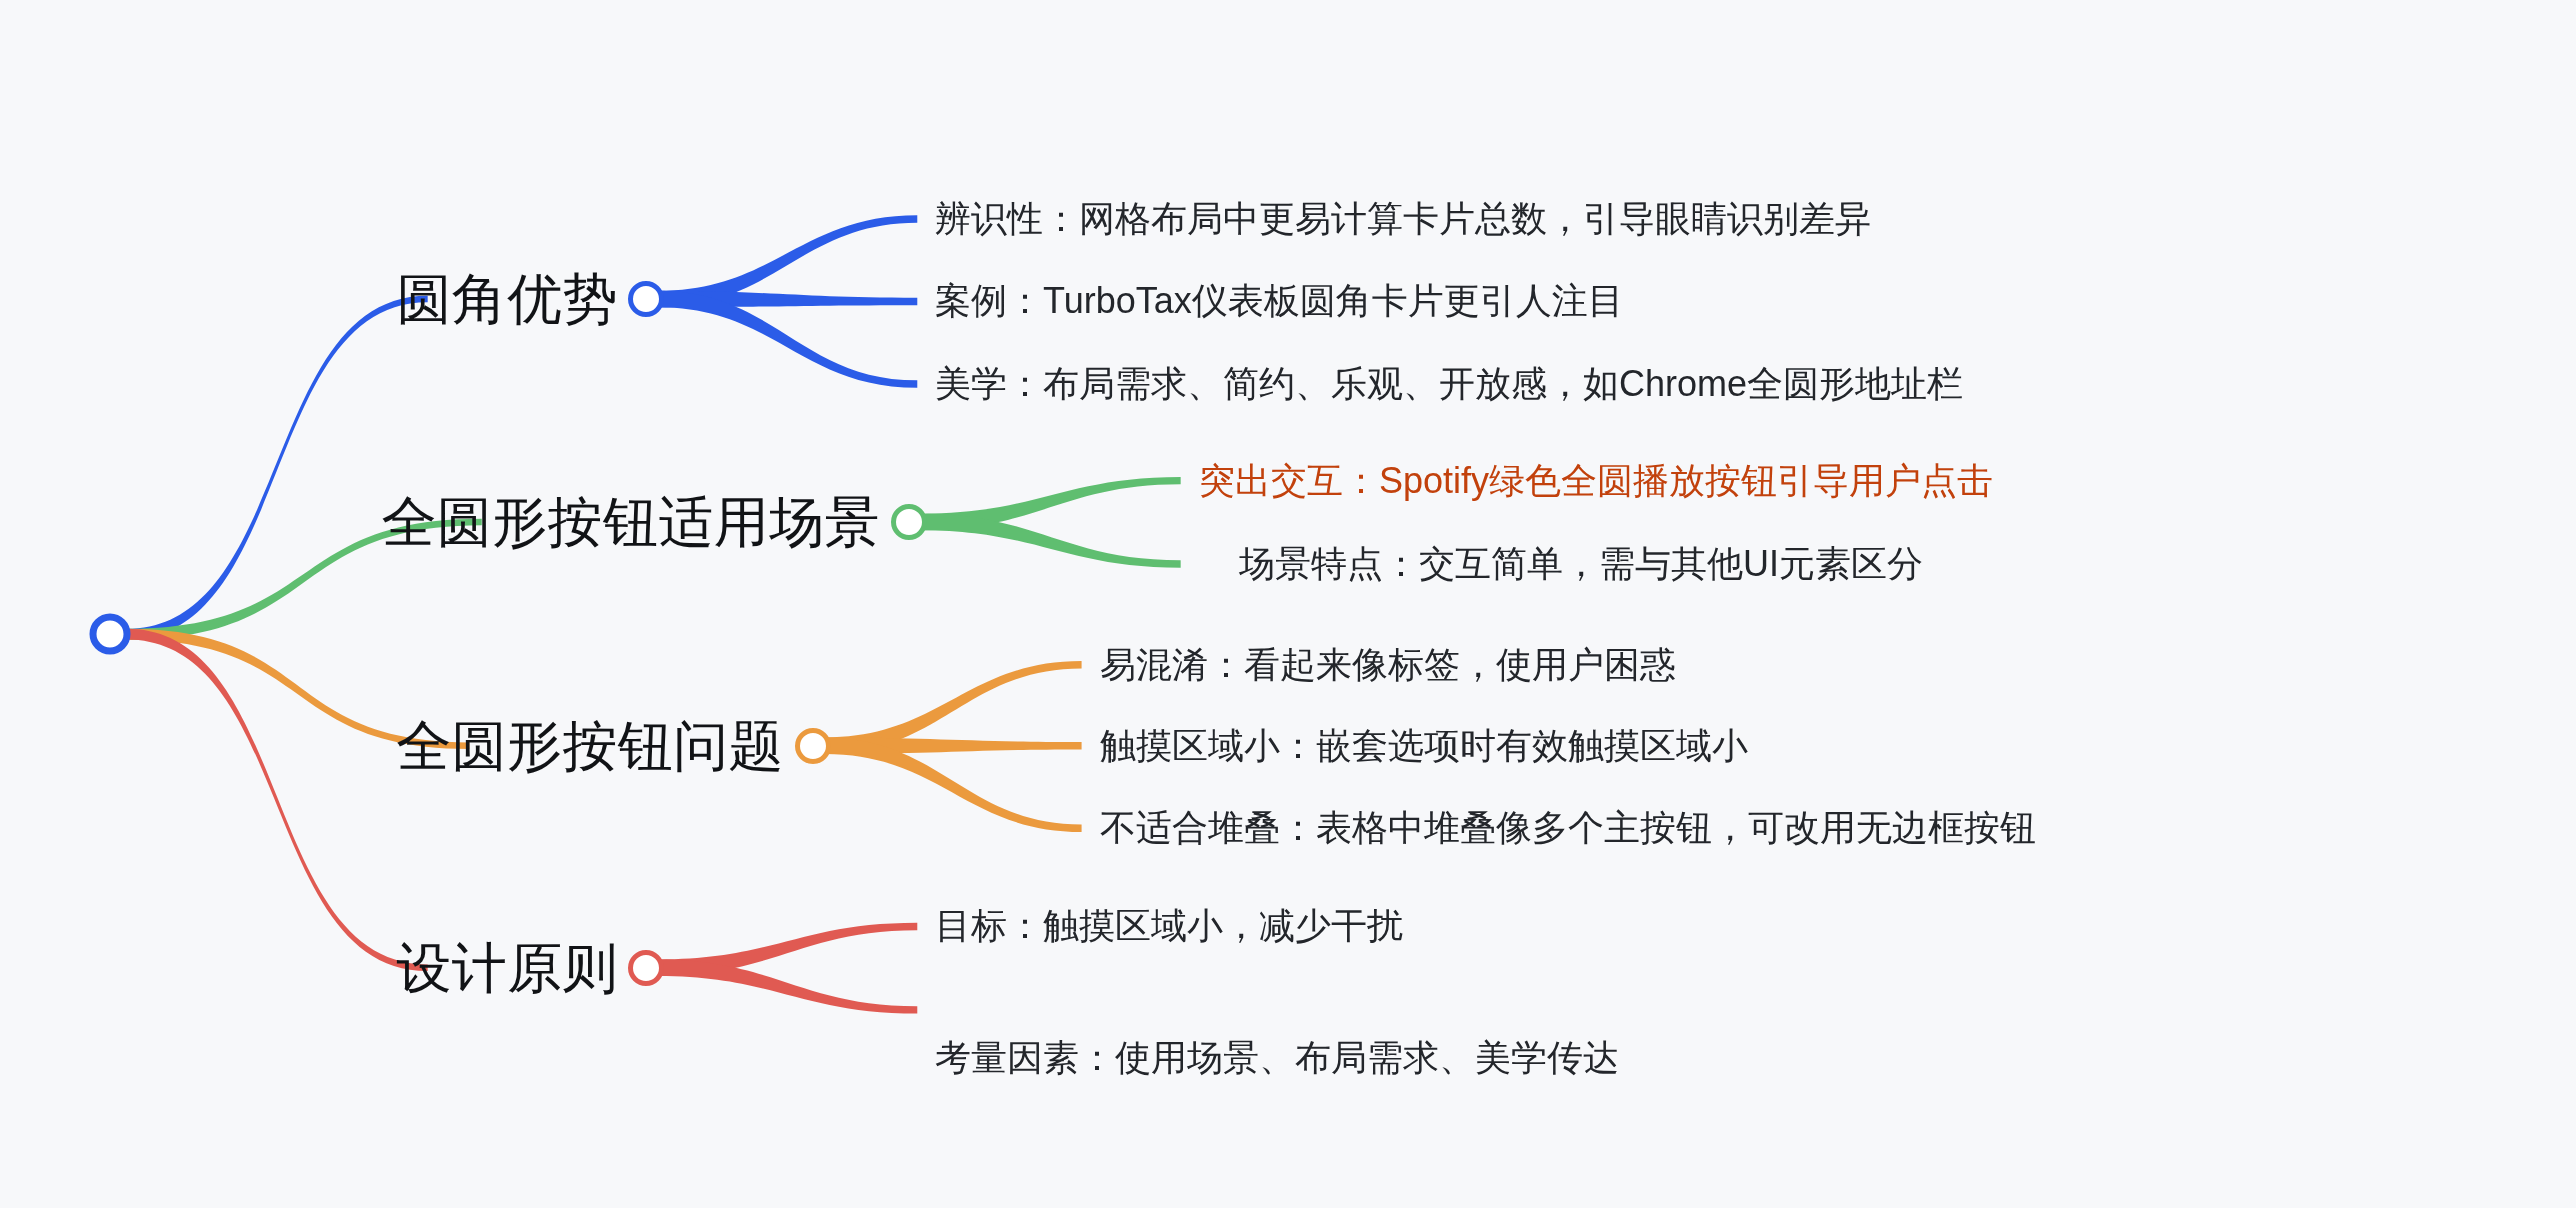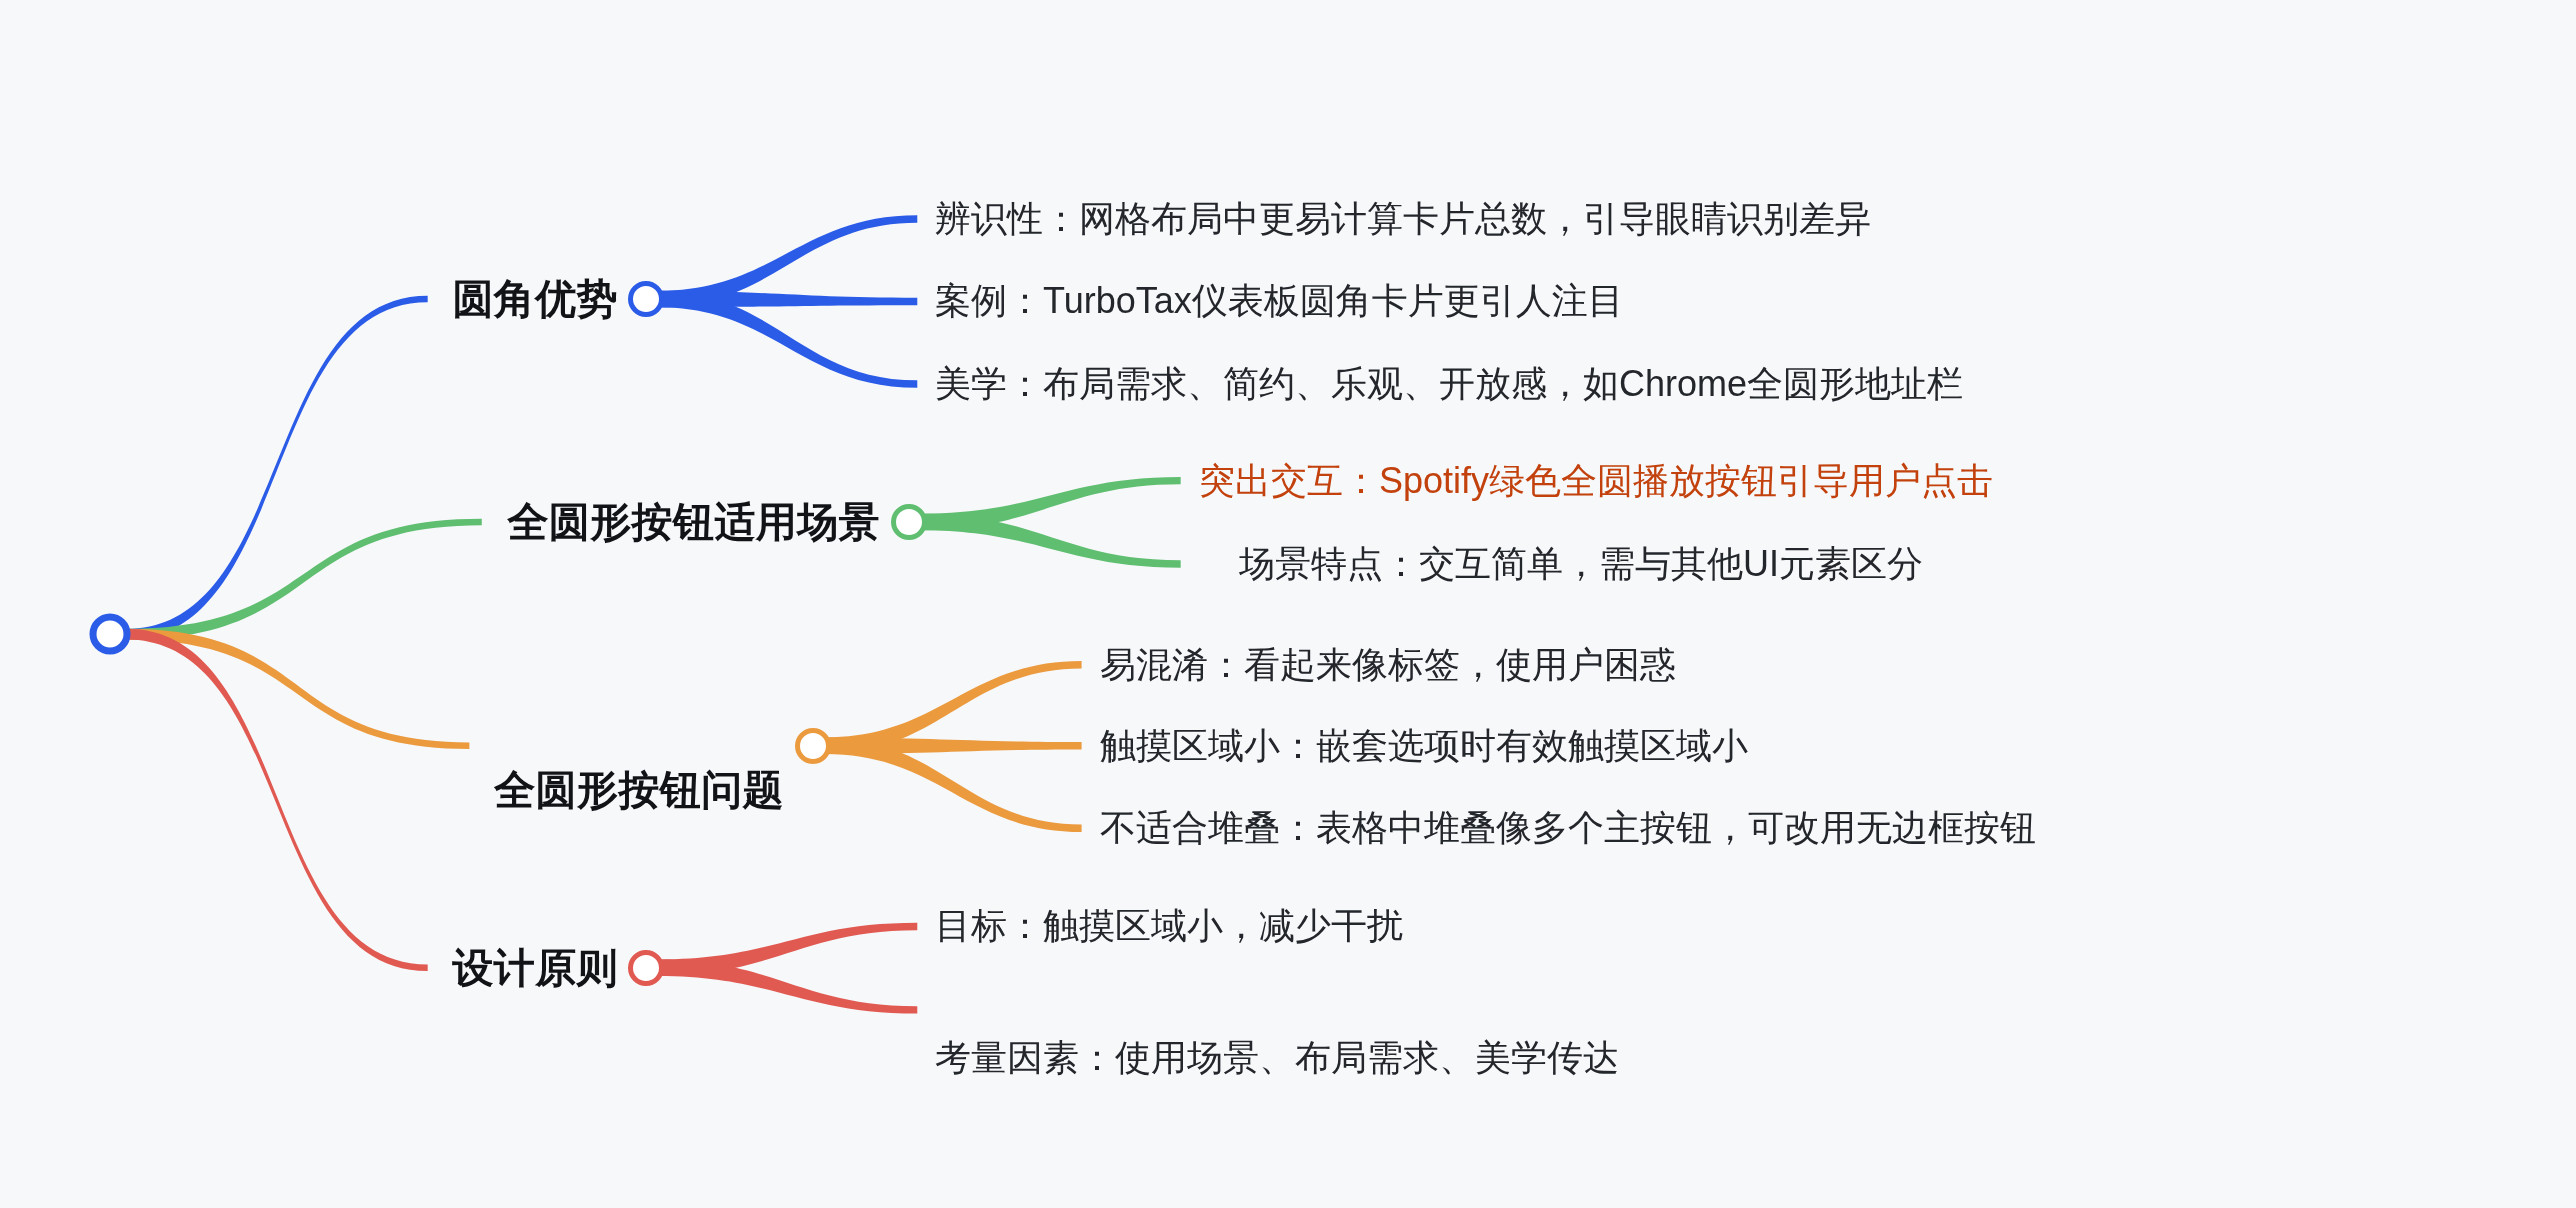--- a/index.html
+++ b/index.html
@@ -27,22 +27,22 @@
     height: 1209px;
     pointer-events: none;
   }
   .node-label {
     position: absolute;
     white-space: nowrap;
     color: #111316;
     line-height: 1;
   }
   .branch-label {
-    font-size: 41px;
-    font-weight: bold;
+    font-size: 55px;
+    font-weight: normal;
     letter-spacing: 0.4px;
     transform: translateY(-50%);
   }
   .leaf-label {
     font-size: 36px;
     font-weight: normal;
     color: #23262B;
     transform: translateY(-50%);
     text-align: left;
   }
@@ -91,21 +91,21 @@
       <div class="node-dot branch-dot" style="left: 646px; top: 299px; border-color: rgb(43, 92, 232);"></div>
       <div class="node-label branch-label" style="right: 1958px; top: 299px; color: rgb(17, 19, 22);">圆角优势</div>
       <div class="node-label leaf-label" style="left: 935px; top: 219px; color: rgb(35, 38, 43);">辨识性：网格布局中更易计算卡片总数，引导眼睛识别差异</div>
       <div class="node-label leaf-label" style="left: 935px; top: 301px; color: rgb(35, 38, 43);">案例：TurboTax仪表板圆角卡片更引人注目</div>
       <div class="node-label leaf-label" style="left: 935px; top: 384px; color: rgb(35, 38, 43);">美学：布局需求、简约、乐观、开放感，如Chrome全圆形地址栏</div>
       <div class="node-dot branch-dot" style="left: 909px; top: 522px; border-color: rgb(95, 190, 112);"></div>
       <div class="node-label branch-label" style="right: 1696px; top: 522px; color: rgb(17, 19, 22);">全圆形按钮适用场景</div>
       <div class="node-label leaf-label" style="left: 1199px; top: 481px; color: #c2410c;">突出交互：Spotify绿色全圆播放按钮引导用户点击</div>
       <div class="node-label leaf-label" style="left: 1199px; top: 564px; color: rgb(35, 38, 43); margin-left: 40px;">场景特点：交互简单，需与其他UI元素区分</div>
       <div class="node-dot branch-dot" style="left: 813px; top: 746px; border-color: rgb(235, 154, 62);"></div>
-      <div class="node-label branch-label" style="right: 1792px; top: 746px; color: rgb(17, 19, 22); margin-top: 44px;">全圆形按钮问题</div>
+      <div class="node-label branch-label" style="right: 1792px; top: 746px; color: rgb(17, 19, 22);">全圆形按钮问题</div>
       <div class="node-label leaf-label" style="left: 1100px; top: 665px; color: rgb(35, 38, 43);">易混淆：看起来像标签，使用户困惑</div>
       <div class="node-label leaf-label" style="left: 1100px; top: 746px; color: rgb(35, 38, 43);">触摸区域小：嵌套选项时有效触摸区域小</div>
       <div class="node-label leaf-label" style="left: 1100px; top: 828px; color: rgb(35, 38, 43);">不适合堆叠：表格中堆叠像多个主按钮，可改用无边框按钮</div>
       <div class="node-dot branch-dot" style="left: 646px; top: 968px; border-color: rgb(224, 90, 82);"></div>
       <div class="node-label branch-label" style="right: 1958px; top: 968px; color: rgb(17, 19, 22);">设计原则</div>
       <div class="node-label leaf-label" style="left: 935px; top: 926px; color: rgb(35, 38, 43);">目标：触摸区域小，减少干扰</div>
       <div class="node-label leaf-label" style="left: 935px; top: 1010px; color: rgb(35, 38, 43); margin-top: 48px;">考量因素：使用场景、布局需求、美学传达</div>
     </div>
 
 </div>

